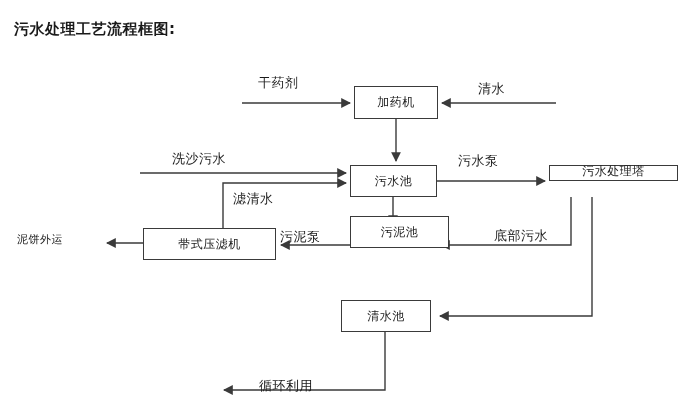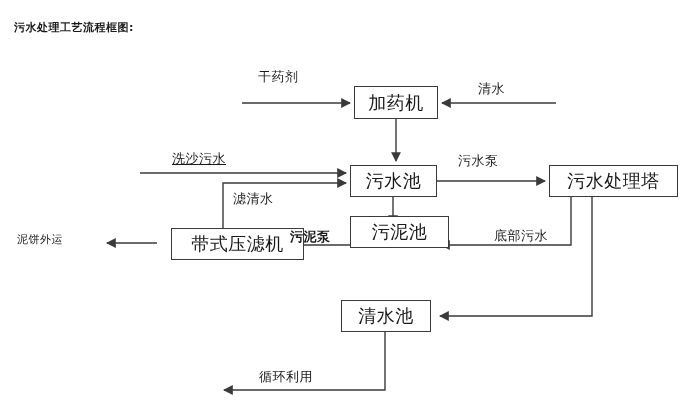--- a/index.html
+++ b/index.html
@@ -5,27 +5,27 @@
   html,body{margin:0;padding:0;}
   body{
     width:700px;height:420px;background:#ffffff;
     font-family:"DejaVu Sans","Liberation Sans",sans-serif;
     overflow:hidden;position:relative;
   }
   #canvas{position:absolute;left:0;top:0;width:700px;height:420px;}
   #svg-layer{position:absolute;left:0;top:0;width:700px;height:420px;}
   .title{
     position:absolute;left:14px;top:20px;
-    font-size:11px;font-weight:bold;color:#1a1a1a;
+    font-size:15px;font-weight:bold;color:#1a1a1a;
     letter-spacing:0.5px;white-space:nowrap;
   }
   .node{
     position:absolute;border:1px solid #3a3a3a;background:#ffffff;
     display:flex;align-items:center;justify-content:center;
-    font-size:18px;color:#1a1a1a;box-sizing:border-box;
+    font-size:12px;color:#1a1a1a;box-sizing:border-box;
     letter-spacing:0.5px;white-space:nowrap;
   }
   .edge-label{
     position:absolute;font-size:13px;color:#1a1a1a;
     white-space:nowrap;letter-spacing:0.5px;background:transparent;
   }
   .term-label{
     position:absolute;font-size:11px;color:#1a1a1a;
     white-space:nowrap;letter-spacing:0.5px;
   }
@@ -73,40 +73,40 @@
   </svg>
 
   <div class="node" style="left:354px;top:86px;width:84px;height:33px;">
     <span>加药机</span>
   </div>
 
   <div class="node" style="left:350px;top:165px;width:87px;height:32px;">
     <span>污水池</span>
   </div>
 
-  <div class="node" style="left:549px;top:165px;width:129px;height:32px;">
+  <div class="node" style="left:549px;top:165px;width:129px;height:16px;align-items:flex-end;">
     <span>污水处理塔</span>
   </div>
 
-  <div class="node" style="left:171px;top:228px;width:133px;height:32px;">
+  <div class="node" style="left:143px;top:228px;width:133px;height:32px;">
     <span>带式压滤机</span>
   </div>
 
   <div class="node" style="left:350px;top:216px;width:99px;height:32px;">
     <span>污泥池</span>
   </div>
 
   <div class="node" style="left:341px;top:300px;width:90px;height:32px;">
     <span>清水池</span>
   </div>
 
-  <div class="edge-label" style="left:258px;top:68px;">干药剂</div>
+  <div class="edge-label" style="left:258px;top:74px;">干药剂</div>
   <div class="edge-label" style="left:478px;top:80px;">清水</div>
-  <div class="edge-label" style="left:172px;top:150px;text-decoration:underline;">洗沙污水</div>
+  <div class="edge-label" style="left:172px;top:150px;">洗沙污水</div>
   <div class="edge-label" style="left:233px;top:190px;">滤清水</div>
   <div class="edge-label" style="left:458px;top:152px;">污水泵</div>
-  <div class="edge-label" style="left:290px;top:228px;font-weight:bold;">污泥泵</div>
+  <div class="edge-label" style="left:280px;top:228px;">污泥泵</div>
   <div class="edge-label" style="left:494px;top:227px;text-align:center;">底部污水</div>
-  <div class="edge-label" style="left:259px;top:368px;">循环利用</div>
+  <div class="edge-label" style="left:259px;top:377px;">循环利用</div>
 
   <div class="term-label" style="left:17px;top:232px;">泥饼外运</div>
 
 </div>
 
 </body></html>

